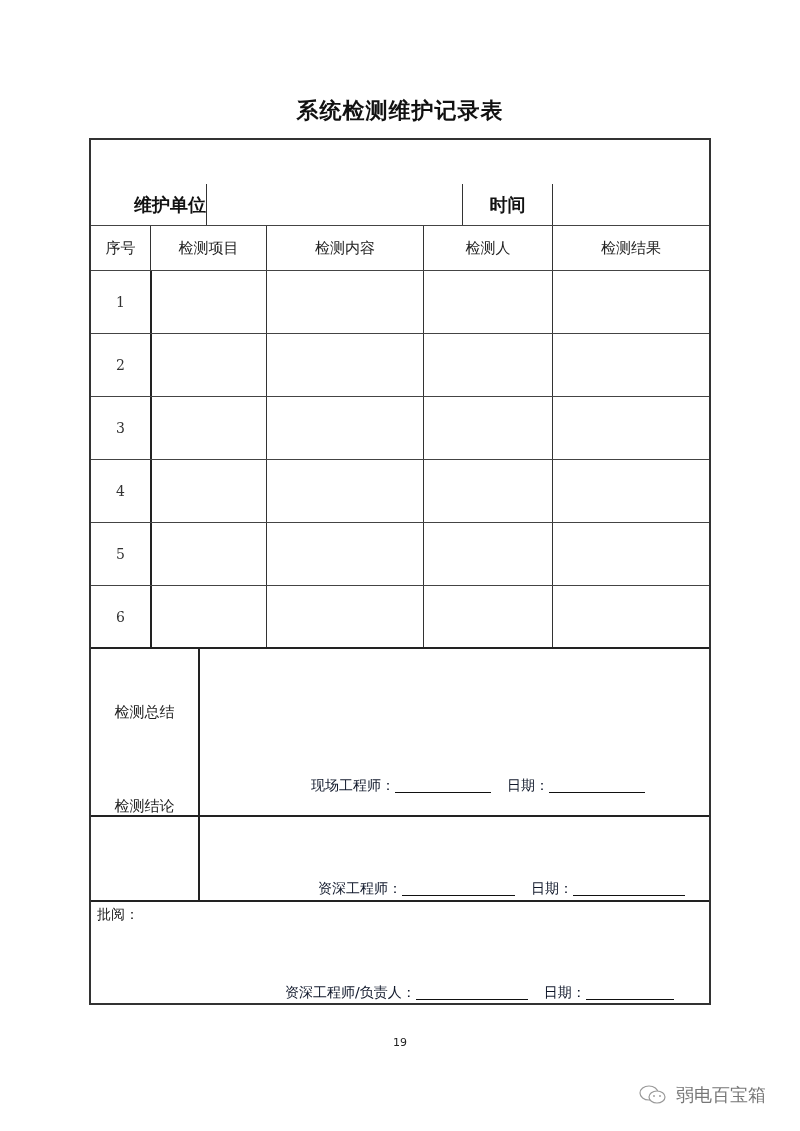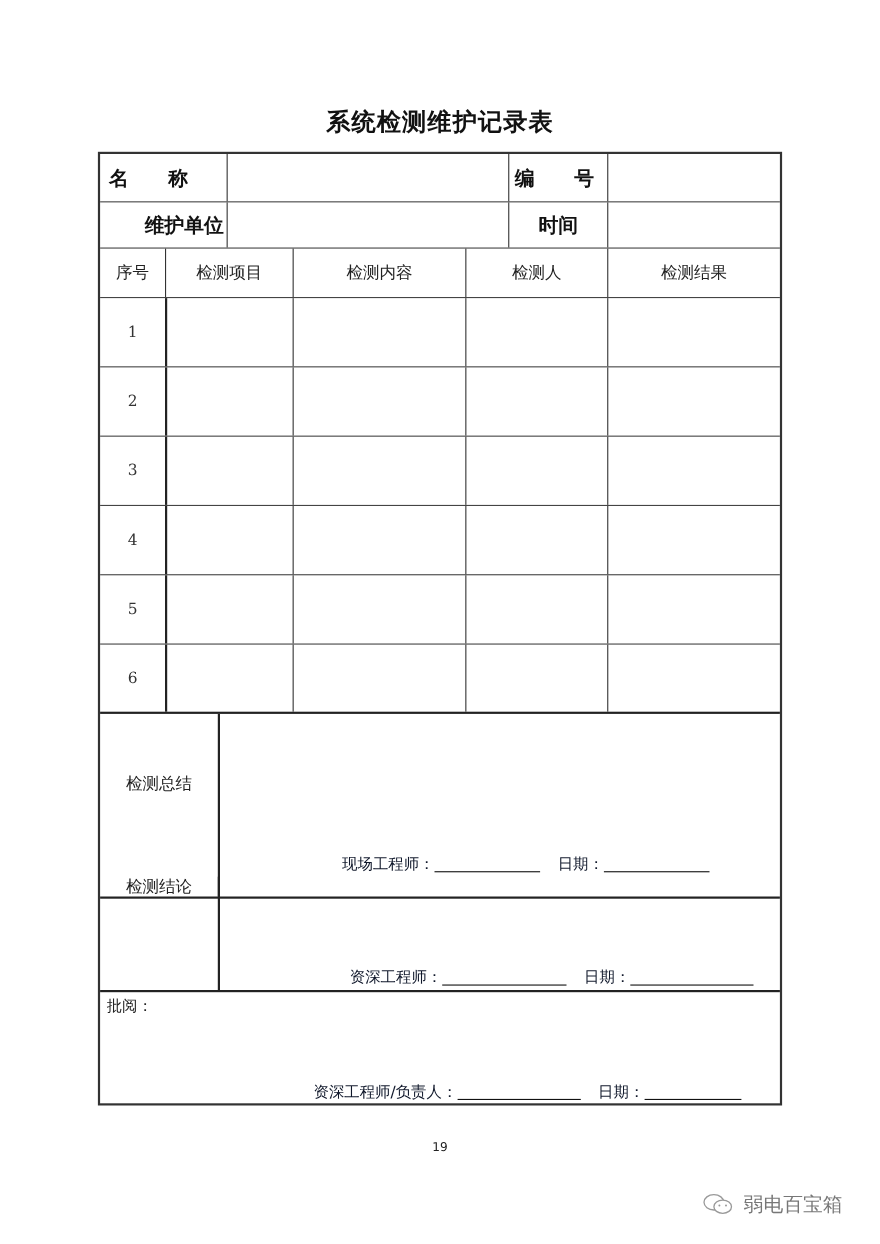--- a/index.html
+++ b/index.html
@@ -35,37 +35,23 @@
                color: #777; font-size: 18px; }
   .watermark svg { margin-right: 8px; }
 </style>
 </head>
 <body>
 
 <div class="title">系统检测维护记录表</div>
 
 <div class="form">
 
-  <div class="row" style="top:0;height:44px;">
-    <div class="cell" style="left:0;width:115px;justify-content:flex-start;padding-left:8px;">
-      <span class="hdr-label">名　　称</span>
-    </div>
-    <div class="cell vline" style="left:115px;width:256px;">
-      <span></span>
-    </div>
-    <div class="cell vline" style="left:371px;width:90px;justify-content:flex-start;padding-left:5px;">
-      <span class="hdr-label">编　　号</span>
-    </div>
-    <div class="cell vline" style="left:461px;right:0;">
-      <span></span>
-    </div>
-  </div>
 
   <div class="row" style="top:44px;height:42px;">
-    <div class="cell" style="left:16px;width:115px;justify-content:center;padding-left:6px;">
+    <div class="cell" style="left:0;width:115px;justify-content:flex-end;padding-left:6px;">
       <span class="hdr-label">维护单位</span>
     </div>
     <div class="cell vline" style="left:115px;width:256px;">
       <span></span>
     </div>
     <div class="cell vline" style="left:371px;width:90px;">
       <span class="hdr-label">时间</span>
     </div>
     <div class="cell vline" style="left:461px;right:0;">
       <span></span>

